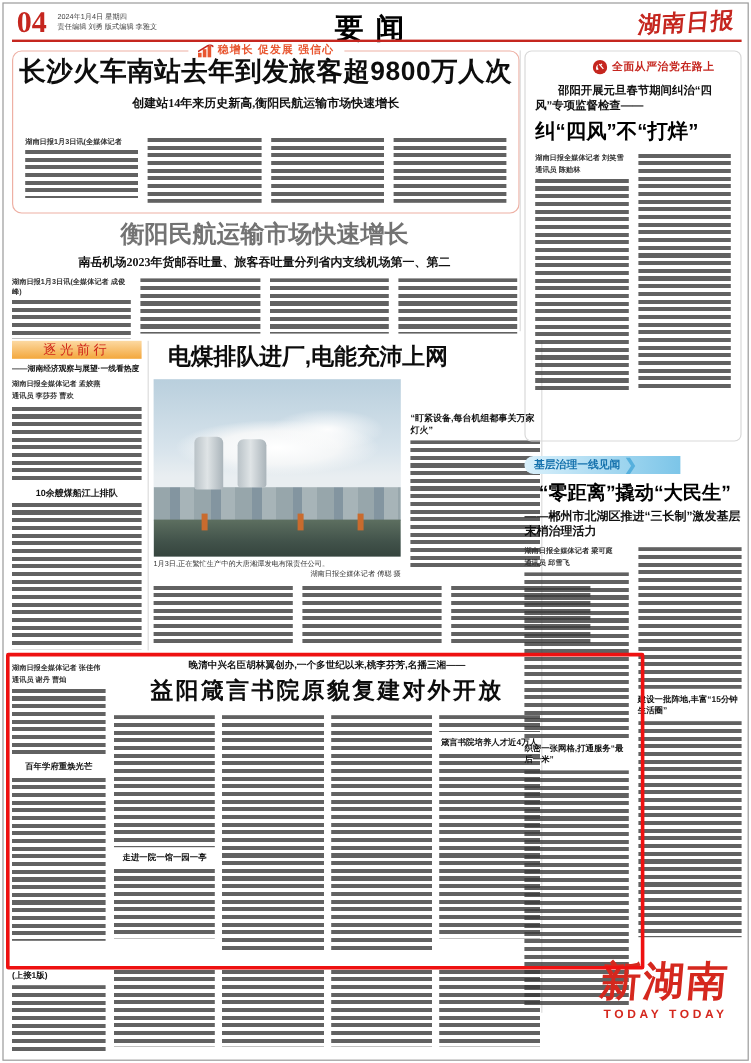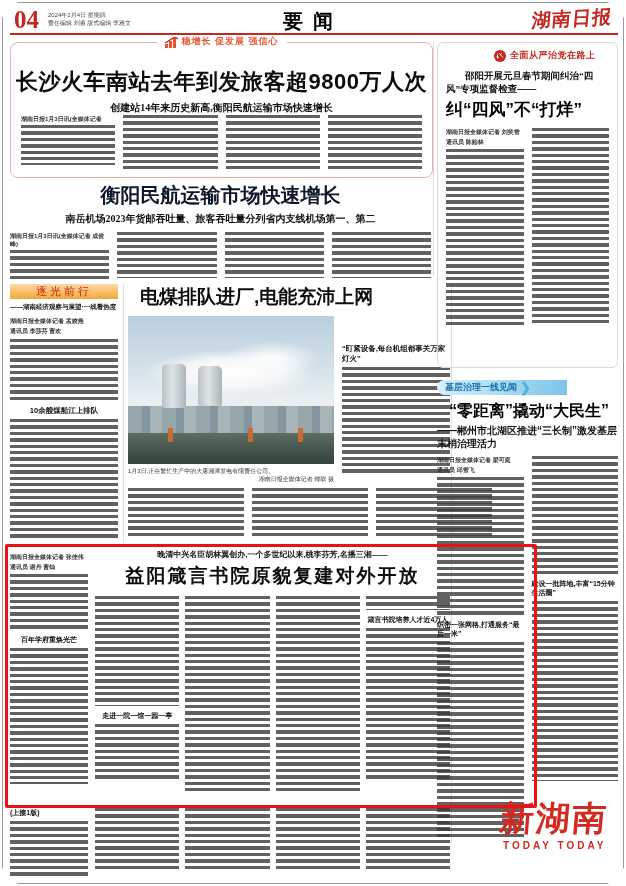--- a/index.html
+++ b/index.html
@@ -1,38 +1,38 @@
 <!DOCTYPE html>
 <html><head>
 <meta charset="utf-8">
 <style>
   html,body{margin:0;padding:0;background:#fff;}
   .page{position:relative;width:626px;height:886px;background:#fff;overflow:hidden;
-        font-family:"Liberation Sans",sans-serif;color:#222;border-radius:29px;}
+        font-family:"Liberation Sans",sans-serif;color:#222;}
   .frame{position:absolute;inset:2px;border:1px solid #9a9a9a;}
   .abs{position:absolute;}
   
   .gk{width:100%;background:repeating-linear-gradient(to bottom,#3a3a3a 0px,#3a3a3a 3.4px,transparent 3.4px,transparent 6.4px);opacity:.8;}
   .cols{display:flex;gap:8px;}
   .col{flex:1;min-width:0;}
   .bsub{font-weight:bold;text-align:center;font-size:7.5px;line-height:9px;color:#111;margin:5px 0 4px;}
   .byl{font-size:6px;line-height:8px;font-weight:bold;color:#333;margin-bottom:2px;}
   .dateline{font-size:6px;line-height:8px;font-weight:bold;color:#333;margin-bottom:2px;}
   
   .pagenum{font-size:25px;font-weight:900;color:#c5261f;font-family:"Liberation Serif",serif;}
   .meta{font-size:6px;line-height:8px;color:#444;}
-  .sectitle{text-align:center;font-size:20px;font-weight:900;letter-spacing:10px;font-family:"Liberation Serif",serif;color:#000;}
+  .sectitle{text-align:center;font-size:24px;font-weight:900;letter-spacing:10px;font-family:"Liberation Serif",serif;color:#000;}
   .masthead{font-size:19px;font-weight:900;color:#c5261f;font-family:"Liberation Serif",serif;transform:skewX(-8deg) rotate(-3deg);letter-spacing:1px;}
   .hrule{background:#c5261f;height:2px;}
   
   .boxA{border:1px solid #eeb0a4;border-radius:8px;}
   .badge{position:absolute;top:-8px;left:50%;transform:translateX(-50%);background:#fff;padding:0 8px;display:flex;align-items:flex-end;gap:4px;white-space:nowrap;}
   .badge-label{font-size:9px;font-weight:900;color:#e8552f;letter-spacing:1px;}
   .h-big{text-align:center;font-size:22px;font-weight:900;color:#0d0d0d;letter-spacing:.5px;}
-  .h-mid{text-align:center;font-size:20px;font-weight:900;color:#0f172a;}
+  .h-mid{text-align:center;font-size:20px;font-weight:900;color:#737373;}
   .sub-serif{text-align:center;font-size:10px;font-weight:bold;font-family:"Liberation Serif",serif;color:#111;}
   .vrule{width:1px;background:#ddd;}
   
   .obanner{height:15px;background:linear-gradient(180deg,#fcd9a2,#f3a73c);display:flex;align-items:center;justify-content:center;
            font-family:"Liberation Serif",serif;font-size:11px;font-weight:400;color:#cf2318;letter-spacing:3px;}
   .csub{font-size:6.5px;font-weight:bold;margin-top:4px;color:#111;}
   
   .photo{position:relative;width:206px;height:148px;overflow:hidden;background:linear-gradient(180deg,#b9cfdd 0%,#d8e4ec 40%,#e9eef1 55%);}
   .plume{position:absolute;top:34px;left:18px;width:170px;height:46px;border-radius:50%;
          background:radial-gradient(closest-side,#ffffff 0%,#f4f6f7 60%,rgba(244,246,247,0));}
@@ -80,21 +80,21 @@
   <div class="abs boxA" style="left:10px;top:42px;width:421px;height:134px;">
     <div class="badge">
       <svg width="13" height="11" viewBox="0 0 13 11">
         <rect x="0" y="7" width="3" height="4" fill="#e8552f"></rect>
         <rect x="4" y="4" width="3" height="7" fill="#e8552f"></rect>
         <rect x="8" y="1" width="3" height="10" fill="#e8552f"></rect>
         <path d="M0 6 L10 0 L13 2" stroke="#c5261f" stroke-width="1.4" fill="none"></path>
       </svg>
       <span class="badge-label">稳增长 促发展 强信心</span>
     </div>
-    <div class="h-big" style="margin-top:24px;">长沙火车南站去年到发旅客超9800万人次</div>
+    <div class="h-big" style="margin-top:2px;">长沙火车南站去年到发旅客超9800万人次</div>
     <div class="sub-serif" style="margin-top:4px;">创建站14年来历史新高,衡阳民航运输市场快速增长</div>
     <div class="cols abs" style="left:10px;right:10px;top:72px;height:54px;">
       <div class="col">
         <div class="dateline">湖南日报1月3日讯(全媒体记者</div>
         <div class="gk" style="height:40px;"></div>
       </div>
       <div class="col">
           <div class="gk" style="height:54px;"></div>
         </div>
       <div class="col">

